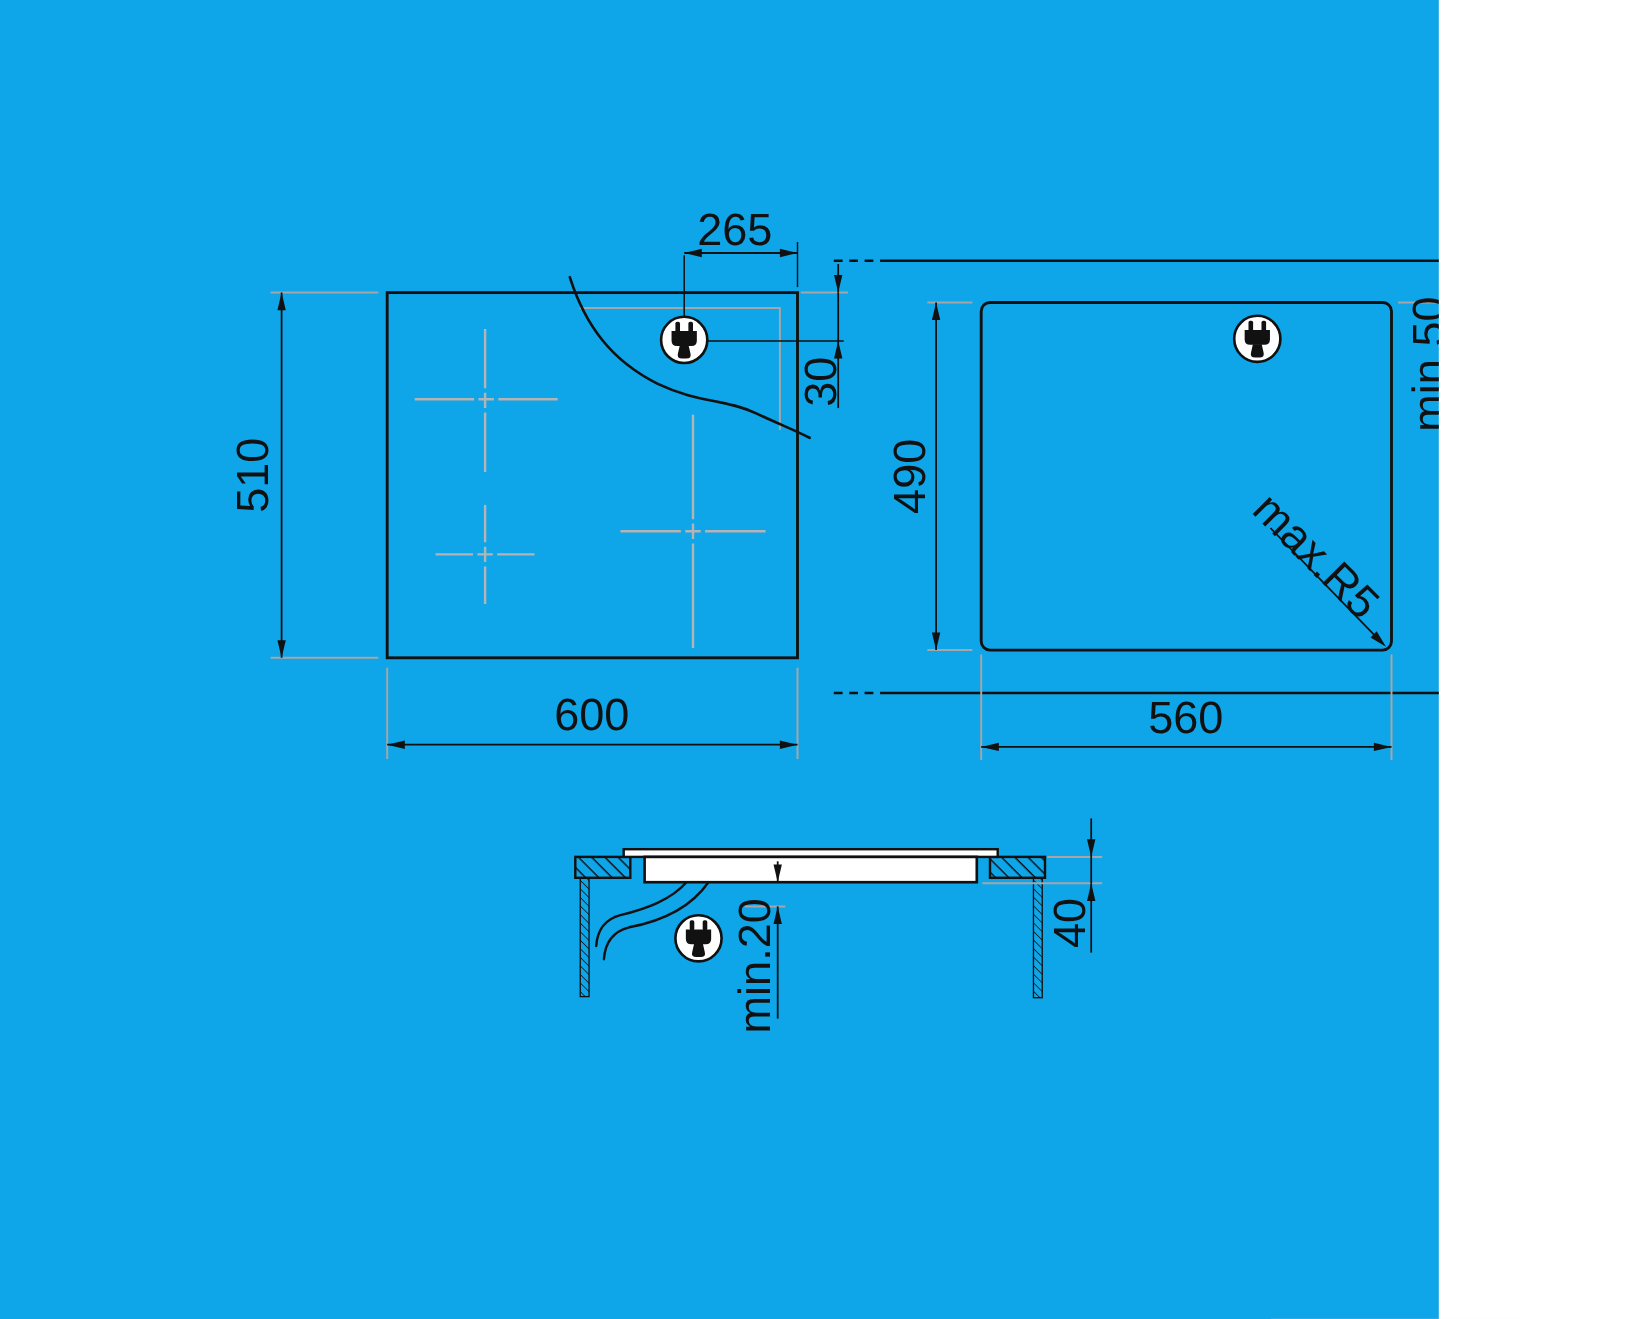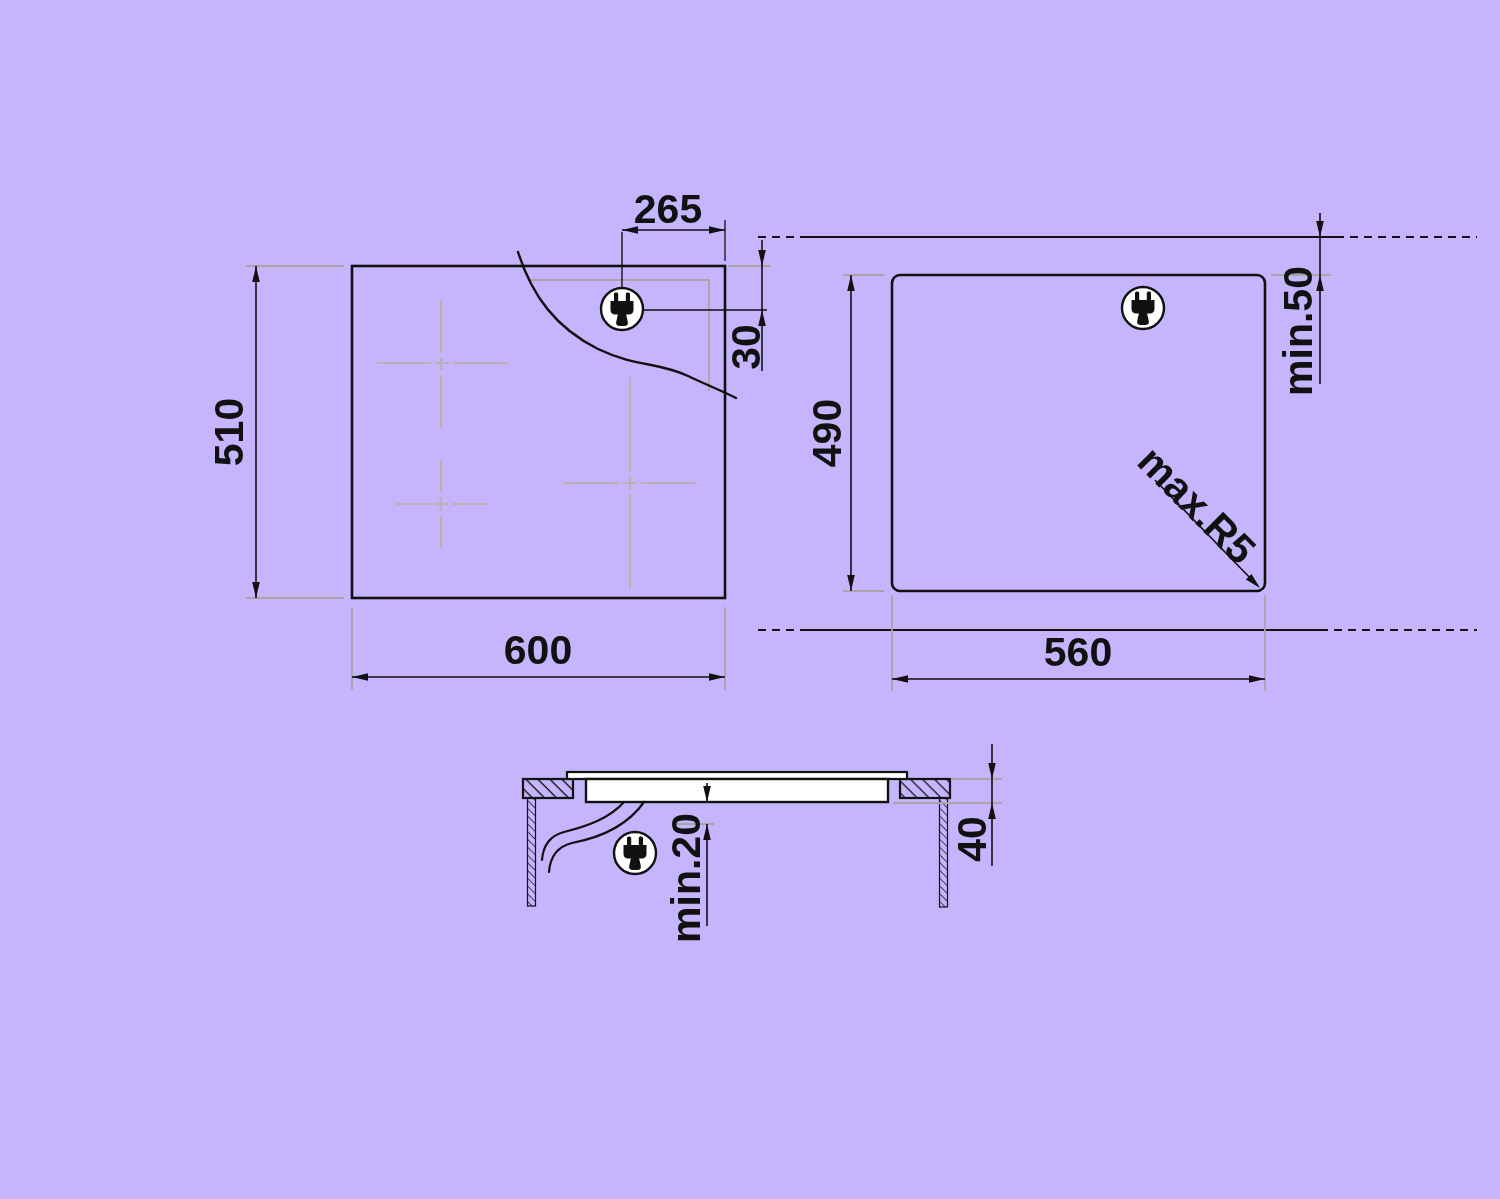--- a/index.html
+++ b/index.html
@@ -1,16 +1,16 @@
 <!DOCTYPE html>
 <html><head>
 <meta charset="utf-8">
 <style>
   html,body{margin:0;padding:0;background:#ffffff;}
-  .stage{position:relative;width:1500px;height:1199px;background:#c4b5fd;overflow:hidden;font-weight:bold;}
+  .stage{position:relative;width:1308px;height:1199px;background:#0ea5e9;overflow:hidden;}
   svg{display:block;}
   text{font-family:"Liberation Sans","DejaVu Sans",sans-serif;font-size:41px;fill:#111;}
 </style>
 </head>
 <body>
 
 <div class="stage">
 <svg width="1500" height="1199" viewBox="0 0 1500 1199">
   <defs>
     <pattern id="hatch" patternUnits="userSpaceOnUse" width="8.5" height="8.5" patternTransform="rotate(45)">

